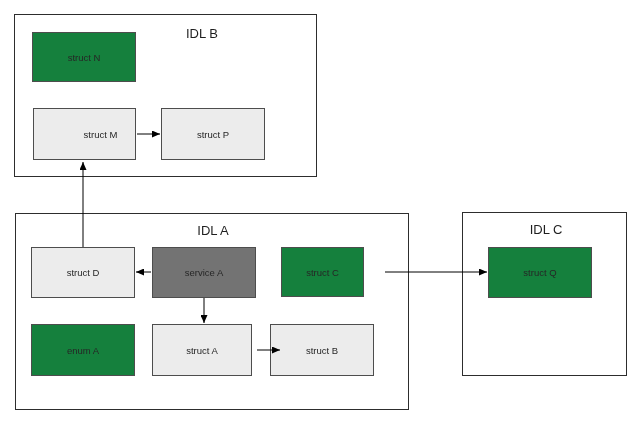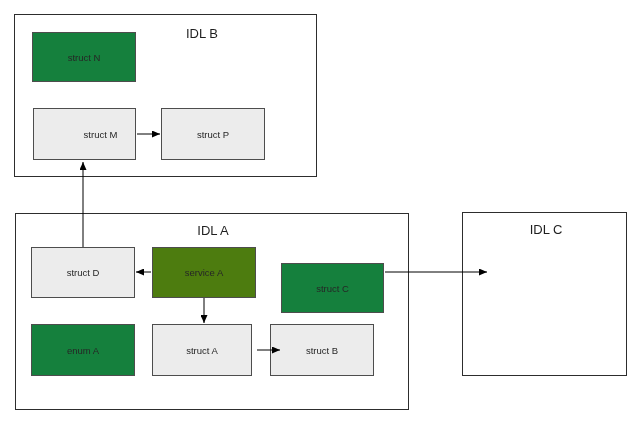--- a/index.html
+++ b/index.html
@@ -39,21 +39,21 @@
     justify-content: center;
     z-index: 2;
   }
   .node span {
     font-size: 9.5px;
     color: #262626;
     white-space: nowrap;
   }
   .node--white   { background: #15803d; }
   .node--gray    { background: #ececec; }
-  .node--service { background: #4d7c0f; }
+  .node--service { background: #737373; }
   .edges {
     position: absolute;
     left: 0;
     top: 0;
     z-index: 3;
     pointer-events: none;
   }
 </style>
 </head>
 <body>
@@ -77,33 +77,36 @@
   <div class="node node--gray" style="left:161px; top:108px; width:104px; height:52px;">
     <span>struct P</span>
   </div>
 
   <div class="node node--gray" style="left:31px; top:247px; width:104px; height:51px;">
     <span>struct D</span>
   </div>
   <div class="node node--service" style="left:152px; top:247px; width:104px; height:51px;">
     <span>service A</span>
   </div>
-  <div class="node node--white" style="left:281px; top:247px; width:103px; height:50px;margin-top:16px;">
+  <div class="node node--white" style="left:281px; top:247px; width:83px; height:50px;">
     <span>struct C</span>
   </div>
   <div class="node node--white" style="left:31px; top:324px; width:104px; height:52px;">
     <span>enum A</span>
   </div>
   <div class="node node--gray" style="left:152px; top:324px; width:100px; height:52px;">
     <span>struct A</span>
   </div>
   <div class="node node--gray" style="left:270px; top:324px; width:104px; height:52px;">
     <span>struct B</span>
   </div>
 
+  <div class="node node--white" style="left:488px; top:247px; width:104px; height:51px;">
+    <span>struct Q</span>
+  </div>
 
   <svg class="edges" width="640" height="428">
     <defs>
       <marker id="arrowhead" markerWidth="9" markerHeight="7" refX="8" refY="3.5" orient="auto" markerUnits="userSpaceOnUse">
         <path d="M0,0 L8,3.5 L0,7 Z" fill="#000000"></path>
       </marker>
     </defs>
   <line x1="137" y1="134" x2="160" y2="134" stroke="#000000" stroke-width="1" marker-end="url(#arrowhead)"></line>
       <line x1="83" y1="247" x2="83" y2="162" stroke="#000000" stroke-width="1" marker-end="url(#arrowhead)"></line>
       <line x1="151" y1="272" x2="136" y2="272" stroke="#000000" stroke-width="1" marker-end="url(#arrowhead)"></line>

